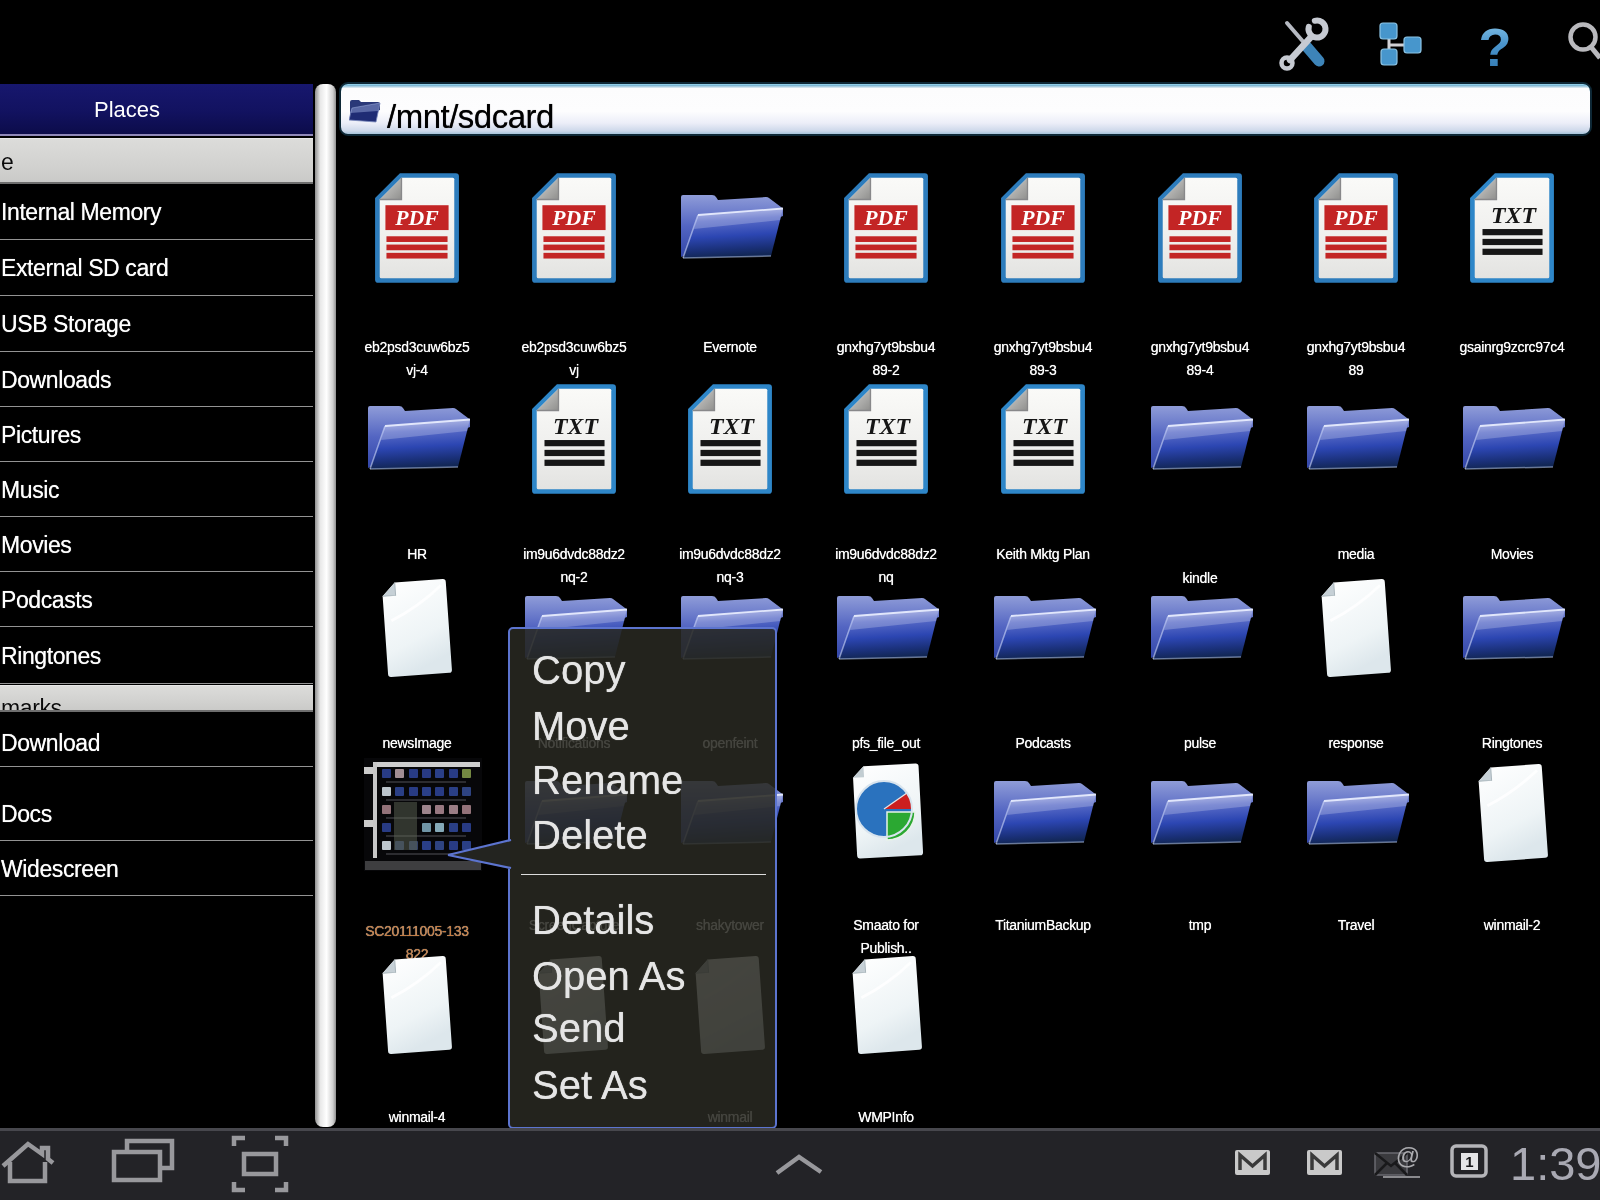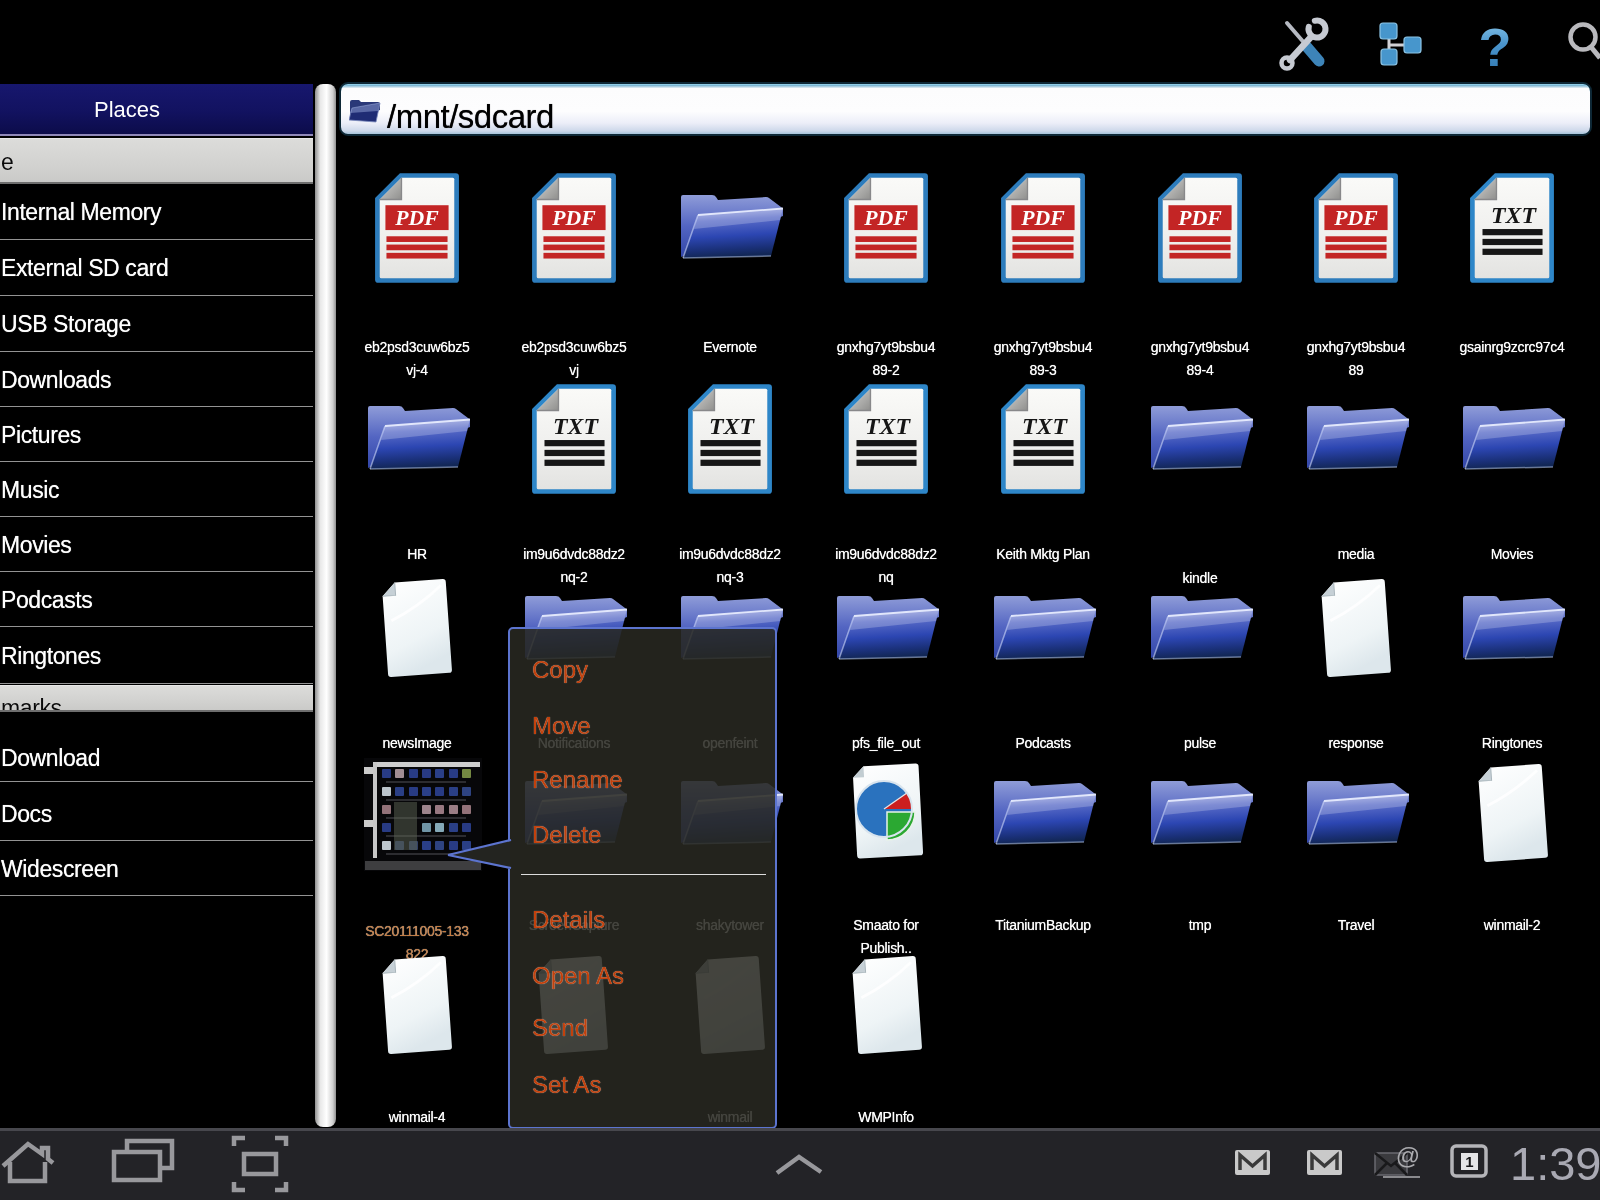--- a/index.html
+++ b/index.html
@@ -47,22 +47,22 @@
 .tb1 { left:9px; top:4px; width:107px; height:5px; background:#e0e0e0; }
 .tb2 { left:9px; top:4px; width:4px; height:96px; background:#d8d8d8; }
 .tt1 { left:0; top:9px; width:9px; height:7px; background:#cbcbcb; }
 .tt2 { left:0; top:62px; width:9px; height:7px; background:#cbcbcb; }
 .tmenu { left:30px; top:44px; width:23px; height:48px; background:rgba(100,108,90,0.5); }
 .tbot { left:1px; top:103px; width:116px; height:9px; background:#3e3e40; }
 
 
 #menu { position:absolute; left:508px; top:627px; width:269px; height:502px;
   background:rgba(40,40,33,0.87); border:2px solid #5c74cf; border-radius:5px; }
-.mi { position:absolute; left:532px; height:54px; line-height:54px; color:#c2410c;
-  font-size:24px; text-shadow:0 0 0.8px rgba(255,255,255,0.85); }
+.mi { position:absolute; left:532px; height:54px; line-height:54px; color:#e5e5e5;
+  font-size:40px; text-shadow:0 0 0.8px rgba(255,255,255,0.85); }
 #msep { position:absolute; left:521px; top:874px; width:245px; height:1px;
   background:#dcdcdc; }
 
 
 #bbar { position:absolute; left:0; top:1128px; width:1600px; height:72px;
   background:#232327; border-top:3px solid #47474d; }
 #clock { position:absolute; left:1510px; top:1136px; font-size:47px; color:#a9a9b3; }
 </style></head>
 <body>
 <div id="stage">
@@ -188,21 +188,21 @@
 <div class="srow" style="top:185px;height:55px;line-height:55px">Internal Memory</div>
 <div class="srow" style="top:241px;height:55px;line-height:55px">External SD card</div>
 <div class="srow" style="top:297px;height:55px;line-height:55px">USB Storage</div>
 <div class="srow" style="top:353px;height:54px;line-height:54px">Downloads</div>
 <div class="srow" style="top:408px;height:54px;line-height:54px">Pictures</div>
 <div class="srow" style="top:463px;height:54px;line-height:54px">Music</div>
 <div class="srow" style="top:518px;height:54px;line-height:54px">Movies</div>
 <div class="srow" style="top:573px;height:54px;line-height:54px">Podcasts</div>
 <div class="srow" style="top:628px;height:56px;line-height:56px">Ringtones</div>
 <div class="srow sel" style="top:685px;height:27px;line-height:44px">marks</div>
-<div class="srow" style="top:730px;height:52px;line-height:57px">Download</div>
+<div class="srow" style="top:715px;height:52px;line-height:57px">Download</div>
 <div class="srow" style="top:788px;height:53px;line-height:53px">Docs</div>
 <div class="srow" style="top:842px;height:54px;line-height:54px">Widescreen</div>
 <div id="divider"></div>
 
 <div id="pathbar">
   <svg width="32" height="26" viewBox="0 0 32 26">
         <use href="#sym-sfolder"></use>
       </svg>
   <span>/mnt/sdcard</span>
 </div>

